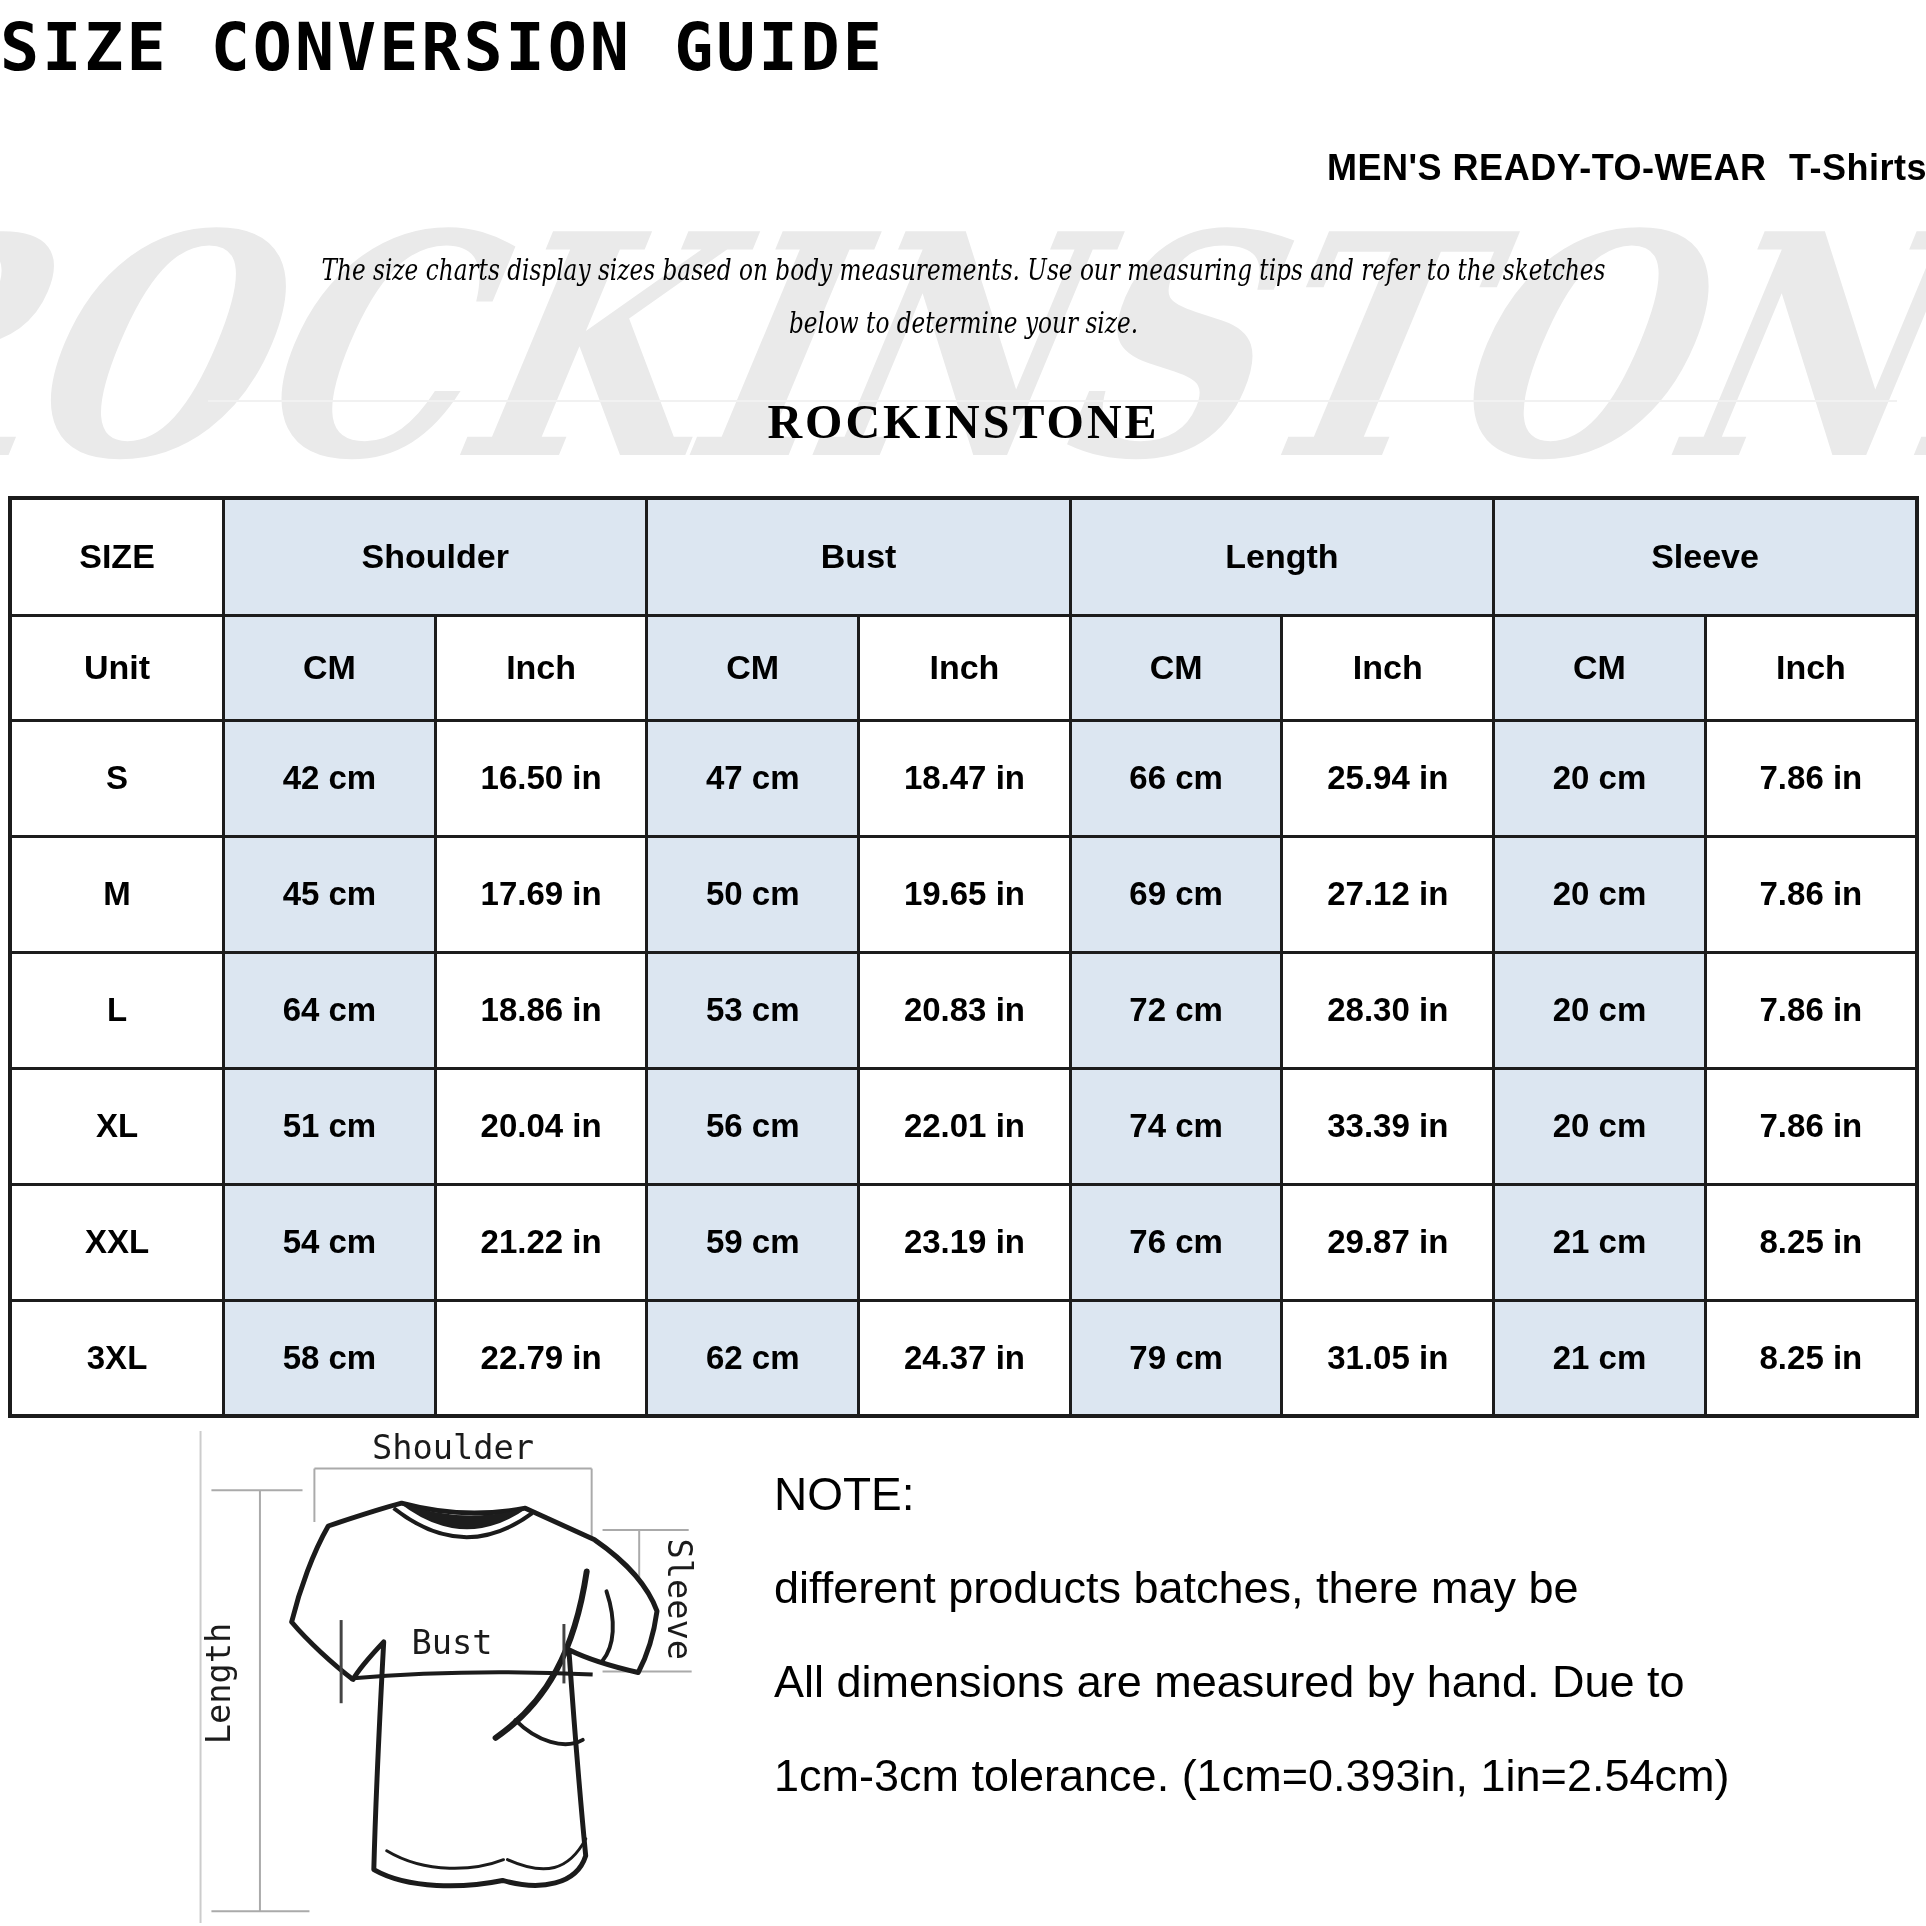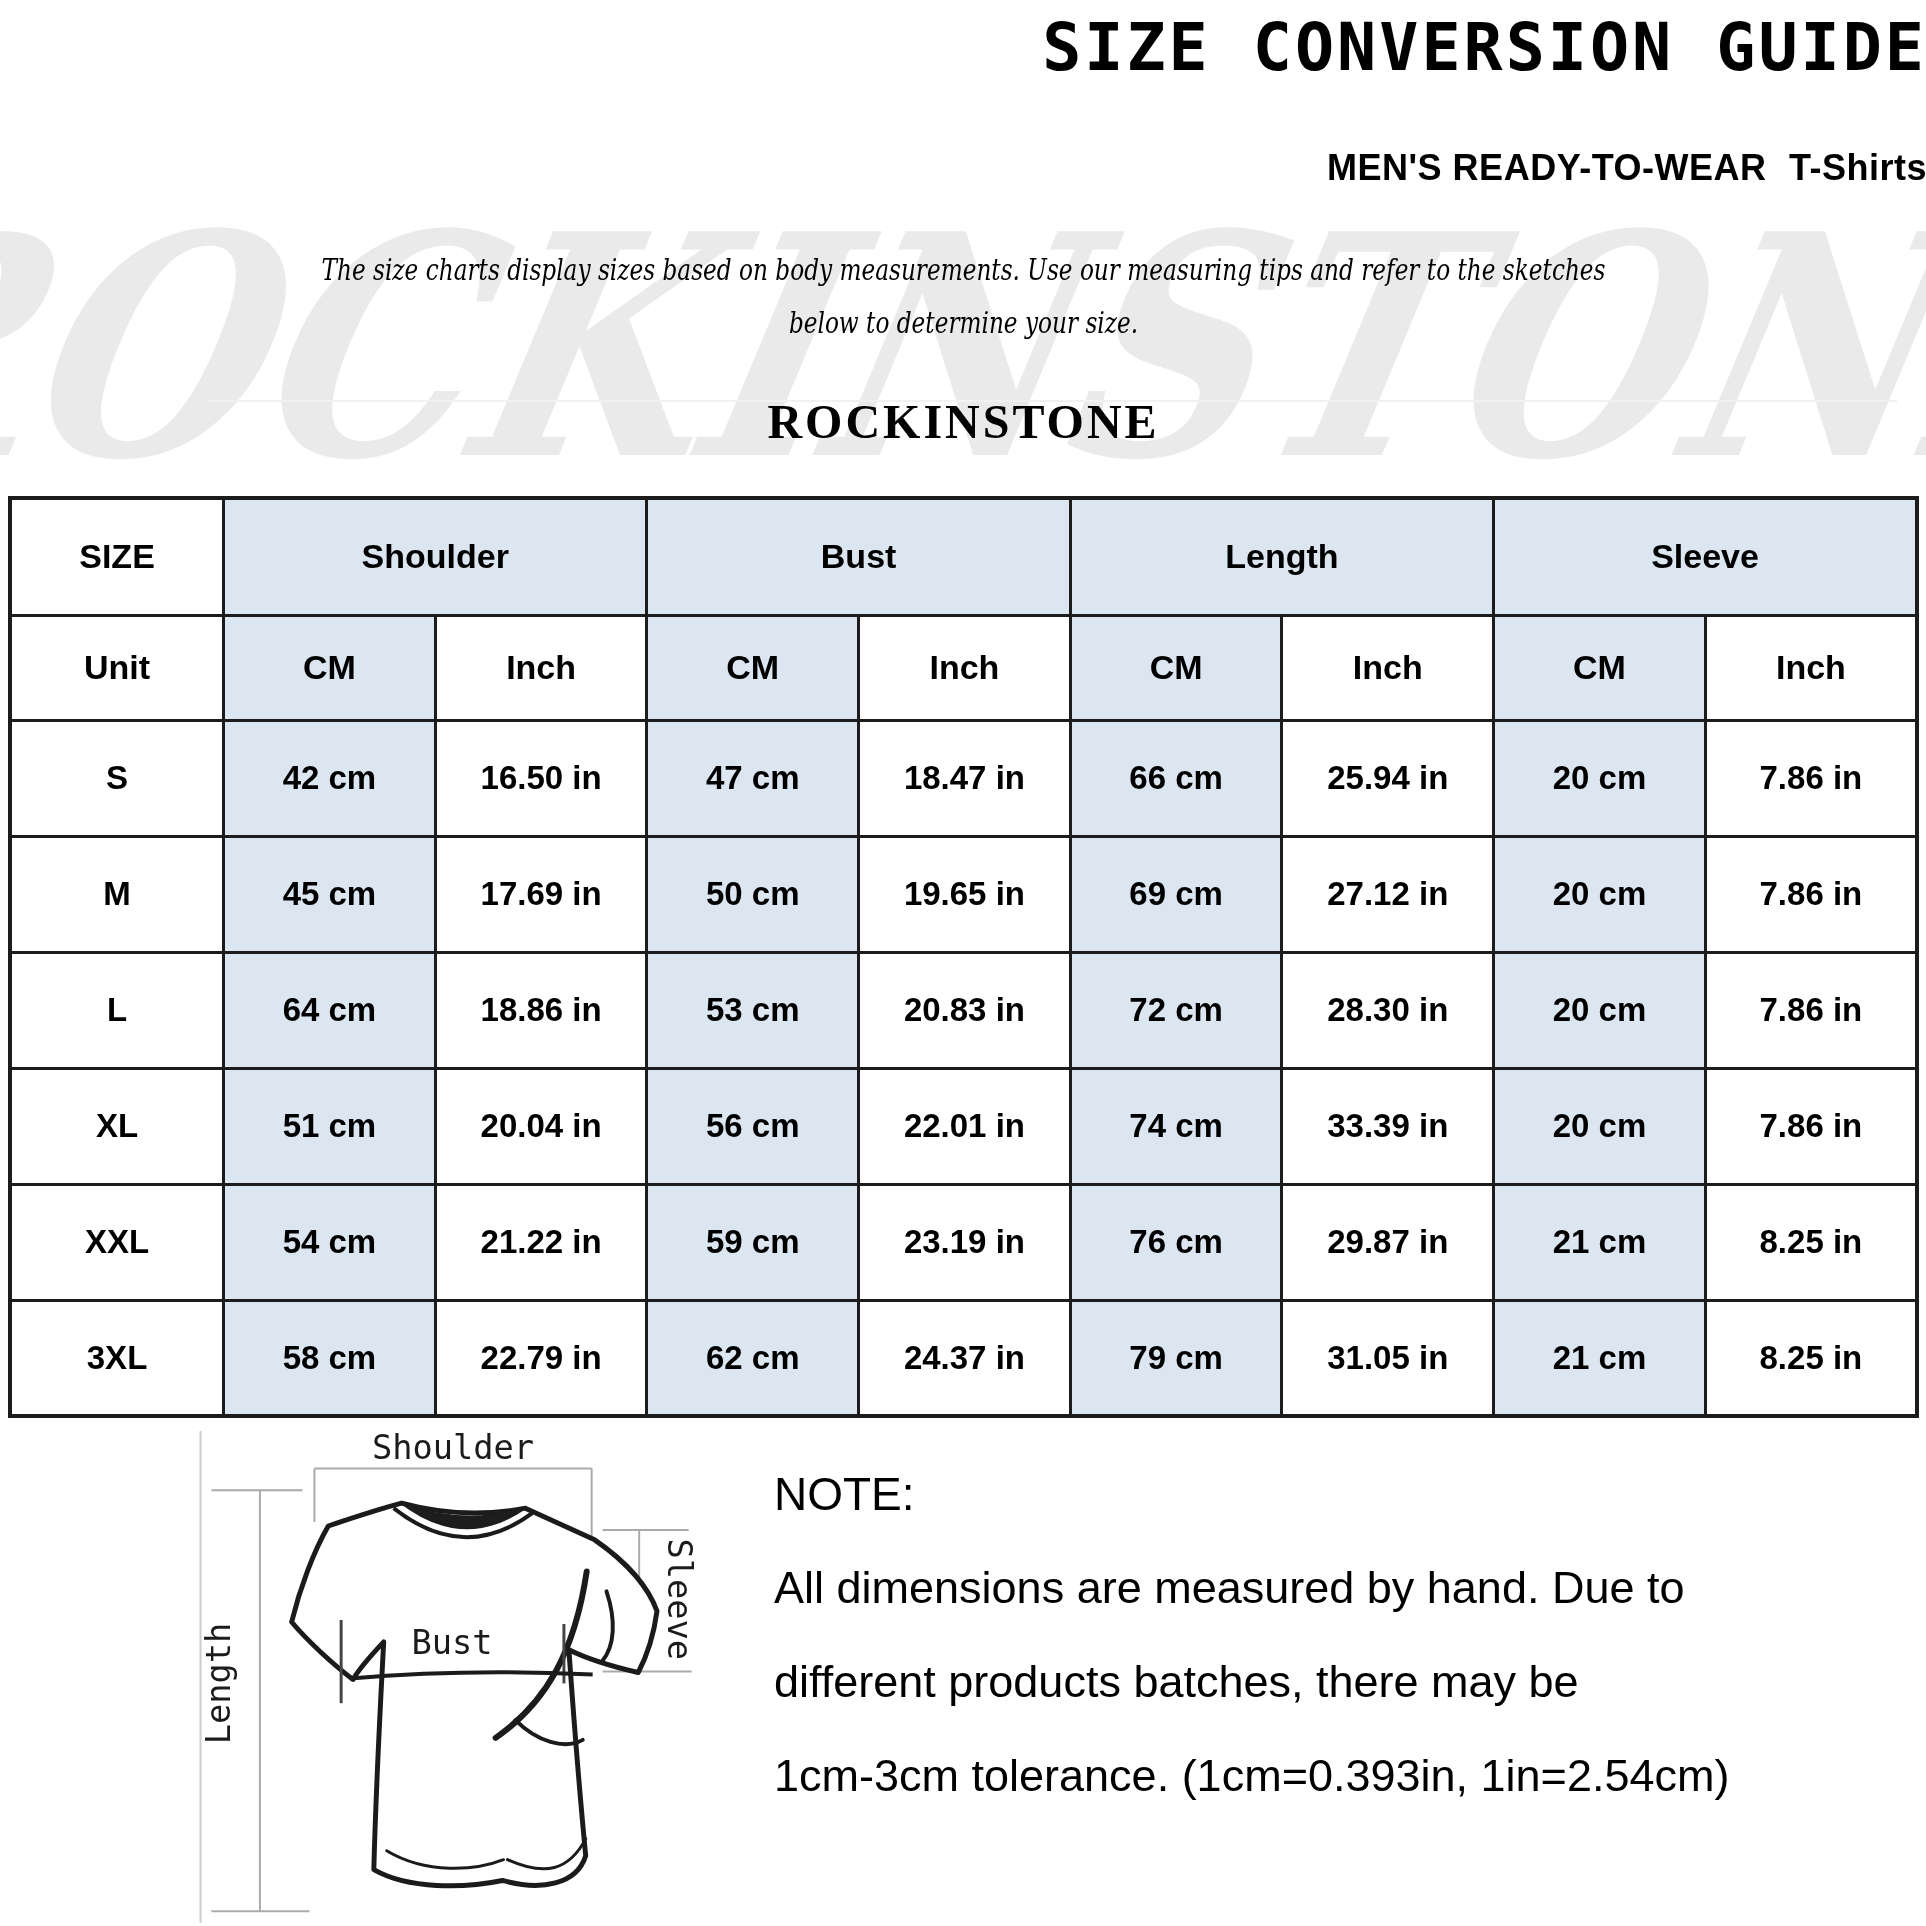--- a/index.html
+++ b/index.html
@@ -5,21 +5,21 @@
   html,body{margin:0;padding:0;background:#fff;}
   .page{position:relative;width:1927px;height:1927px;background:#fff;overflow:hidden;
         font-family:"Liberation Sans",sans-serif;color:#000;}
 
   
   .watermark{position:absolute;top:166px;left:0;width:1927px;height:376px;pointer-events:none;}
 
   .hairline{position:absolute;top:400px;left:208px;width:1689px;height:2px;background:#f1f1f1;}
 
   
-  .title{position:absolute;top:10px;left:0;width:100%;text-align:right;
+  .title{position:absolute;top:10px;left:0;width:100%;text-align:left;
          font-family:"DejaVu Sans Mono",monospace;font-weight:700;font-size:65px;line-height:75px;
          letter-spacing:3px;}
   .subtitle{position:absolute;top:147px;left:0;width:100%;text-align:right;
             font-weight:700;font-size:36px;letter-spacing:0.5px;}
   .subtitle .part2{margin-left:12px;}
   .description{position:absolute;top:244px;left:0;width:100%;text-align:center;
                font-family:"DejaVu Serif",serif;font-style:italic;font-size:29px;line-height:53px;
                transform:scaleX(.8);transform-origin:50% 0;}
   .brand{position:absolute;top:394px;left:0;width:100%;text-align:center;
          font-family:"Liberation Serif",serif;font-weight:700;font-size:48px;letter-spacing:3px;}
@@ -216,19 +216,19 @@
     <path d="M362,441 C400,458 424,452 441,420" fill="none" stroke="#1b1b1b" stroke-width="3" stroke-linecap="round"></path>
 
     <line x1="194" y1="199" x2="194" y2="283" stroke="#444444" stroke-width="3"></line>
     <line x1="419" y1="203" x2="419" y2="263" stroke="#444444" stroke-width="3"></line>
     <path d="M203,258 Q320,248 448,254" fill="none" stroke="#1b1b1b" stroke-width="4"></path>
     <text x="306" y="233" text-anchor="middle">Bust</text>
   </svg>
 
   <div class="note">
     <div class="heading">NOTE:</div>
+    <div>different products batches, there may be</div>
     <div>All dimensions are measured by hand. Due to</div>
-    <div>different products batches, there may be</div>
     <div>1cm-3cm tolerance. (1cm=0.393in, 1in=2.54cm)</div>
   </div>
 
 </div>
 
 
 </body></html>

